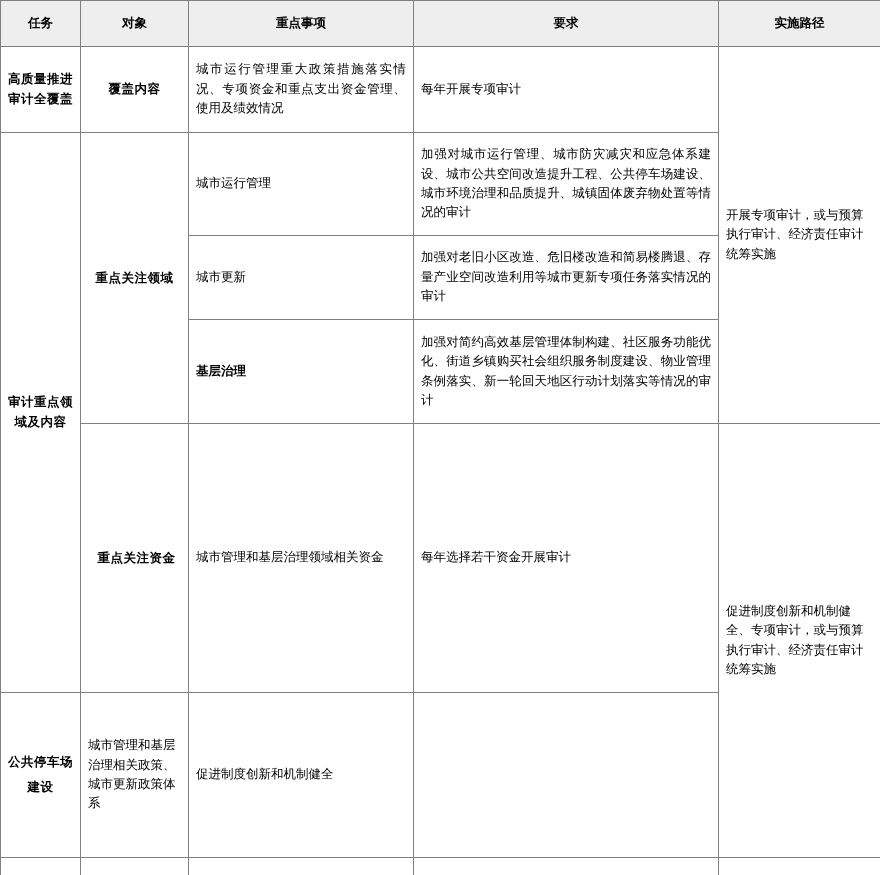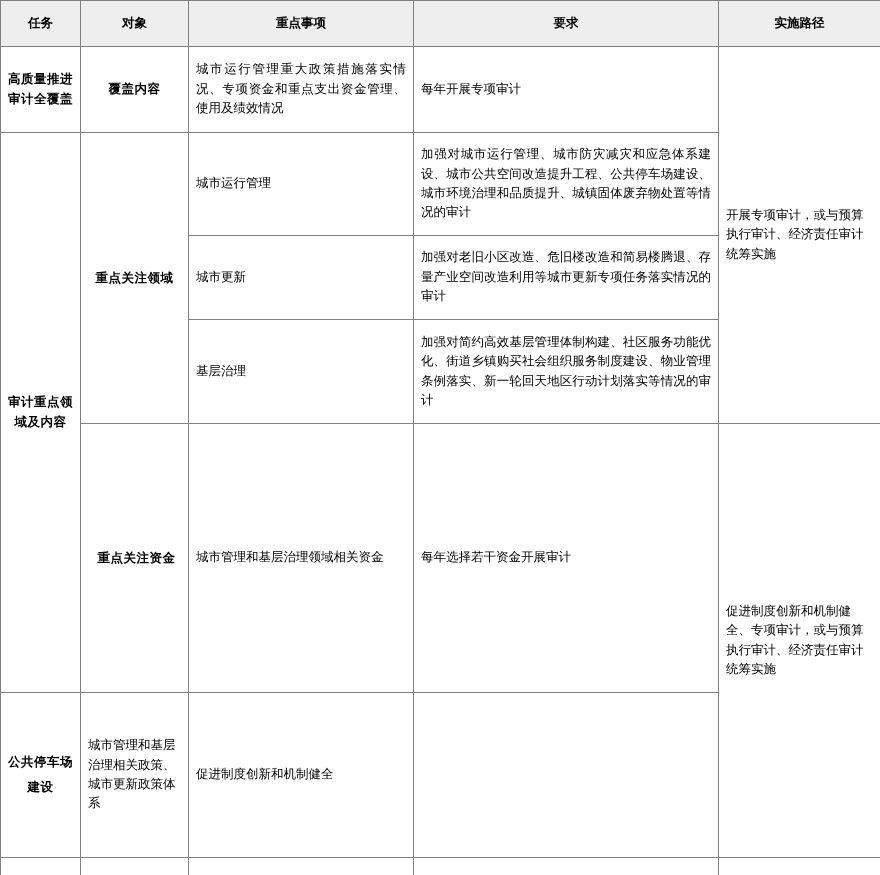--- a/index.html
+++ b/index.html
@@ -111,21 +111,21 @@
         <td class="mid-left" style="height:103px;">城市运行管理</td>
         <td class="justify">加强对城市运行管理、城市防灾减灾和应急体系建设、城市公共空间改造提升工程、公共停车场建设、城市环境治理和品质提升、城镇固体废弃物处置等情况的审计</td>
       </tr>
 
       <tr>
         <td class="mid-left" style="height:84px;">城市更新</td>
         <td class="justify">加强对老旧小区改造、危旧楼改造和简易楼腾退、存量产业空间改造利用等城市更新专项任务落实情况的审计</td>
       </tr>
 
       <tr>
-        <td class="mid-left" style="height:104px;">基层治理</td>
+        <td class="mid-left" style="height:104px;font-weight:bold;">基层治理</td>
         <td class="justify">加强对简约高效基层管理体制构建、社区服务功能优化、街道乡镇购买社会组织服务制度建设、物业管理条例落实、新一轮回天地区行动计划落实等情况的审计</td>
       </tr>
 
       <tr>
         <td class="vcenter-bold tall-label" style="height:110px;padding-left:11px;">重点关注资金</td>
         <td class="mid-left">城市管理和基层治理领域相关资金</td>
         <td class="mid-left">每年选择若干资金开展审计</td>
         <td class="path-cell" rowspan="2">促进制度创新和机制健全、专项审计，或与预算执行审计、经济责任审计统筹实施</td>
       </tr>
 

